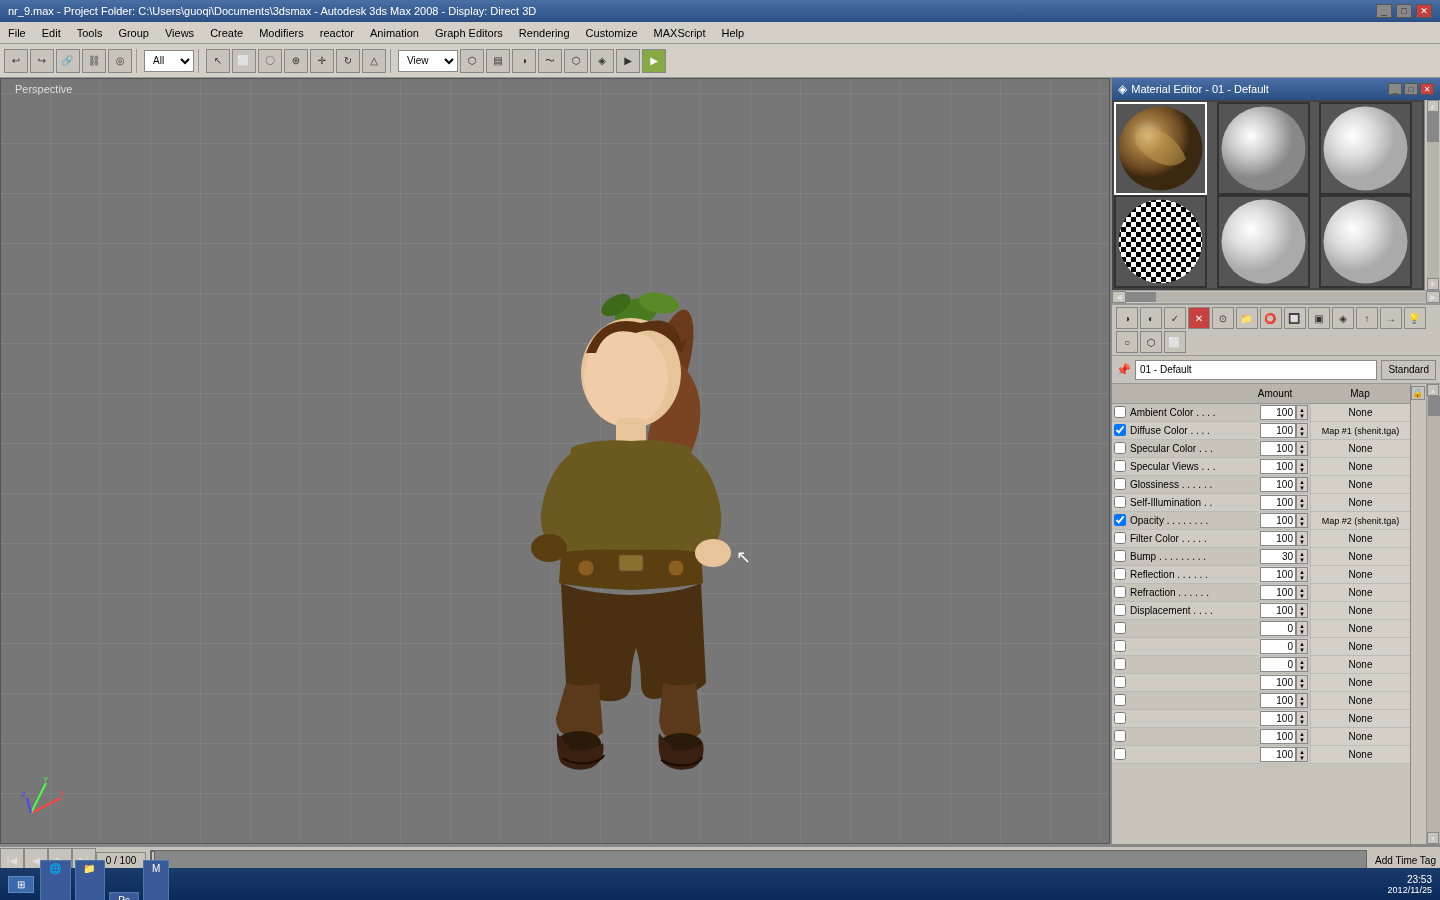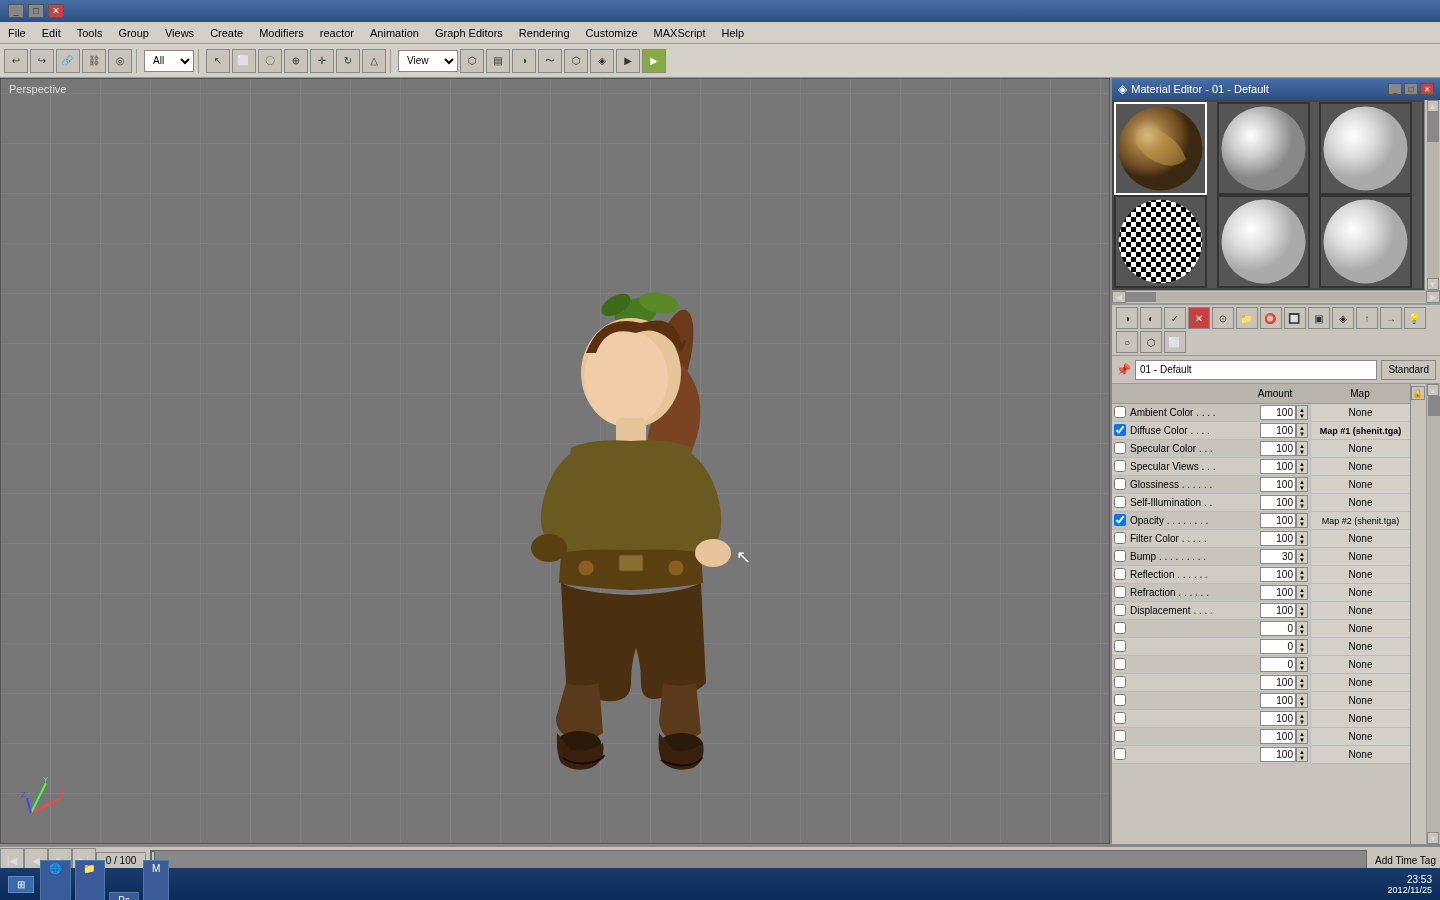--- a/index.html
+++ b/index.html
@@ -85,21 +85,21 @@
     
     #viewport {
       flex: 1;
       background: #777;
       position: relative;
       overflow: hidden;
       border: 1px solid #555;
     }
     #viewport-label {
       position: absolute;
-      top: 4px; left: 8px;
+      top: 4px; left: 14px;
       color: #ddd;
       font-size: 11px;
     }
     #viewport-content {
       width: 100%;
       height: 100%;
       display: flex;
       align-items: center;
       justify-content: center;
     }
@@ -371,20 +371,21 @@
       bottom: 0; left: 0; right: 0; top: 0;
       background:
         repeating-linear-gradient(0deg, transparent, transparent 49px, rgba(180,180,180,0.15) 49px, rgba(180,180,180,0.15) 50px),
         repeating-linear-gradient(90deg, transparent, transparent 49px, rgba(180,180,180,0.15) 49px, rgba(180,180,180,0.15) 50px);
     }
   </style>
 </head>
 <body>
 
 <div id="title-bar">
+  <span class="title-text">nr_9.max - Project Folder: C:\Users\guoqi\Documents\3dsmax - Autodesk 3ds Max 2008 - Display: Direct 3D</span>
   <div class="window-controls">
     <div class="win-btn">_</div>
     <div class="win-btn">□</div>
     <div class="win-btn" style="background:#c84040; color:white;">✕</div>
   </div>
 </div>
 
 <div id="menu-bar">
   <div class="menu-item">File</div>
   <div class="menu-item">Edit</div>
@@ -671,21 +672,21 @@
             <div class="map-row">
               <div class="map-row-check"><input type="checkbox" checked="" style=""></div>
               <div class="map-row-name">Diffuse Color . . . .</div>
               <div class="map-row-amount">
                 <input type="text" value="100" style="">
                 <div class="spinner-btn" style="font-size: 6px;">
                   <span>▲</span>
                   <span>▼</span>
                 </div>
               </div>
-              <div class="map-row-map" style="font-size: 9px; font-weight: bold;">Map #1 (shenit.tga)</div>
+              <div class="map-row-map" style="font-size: 9px;">Map #1 (shenit.tga)</div>
             </div>
             <div class="map-row">
               <div class="map-row-check"><input type="checkbox" style=""></div>
               <div class="map-row-name">Specular Color . . .</div>
               <div class="map-row-amount">
                 <input type="text" value="100" style="">
                 <div class="spinner-btn" style="font-size: 6px;">
                   <span>▲</span>
                   <span>▼</span>
                 </div>

